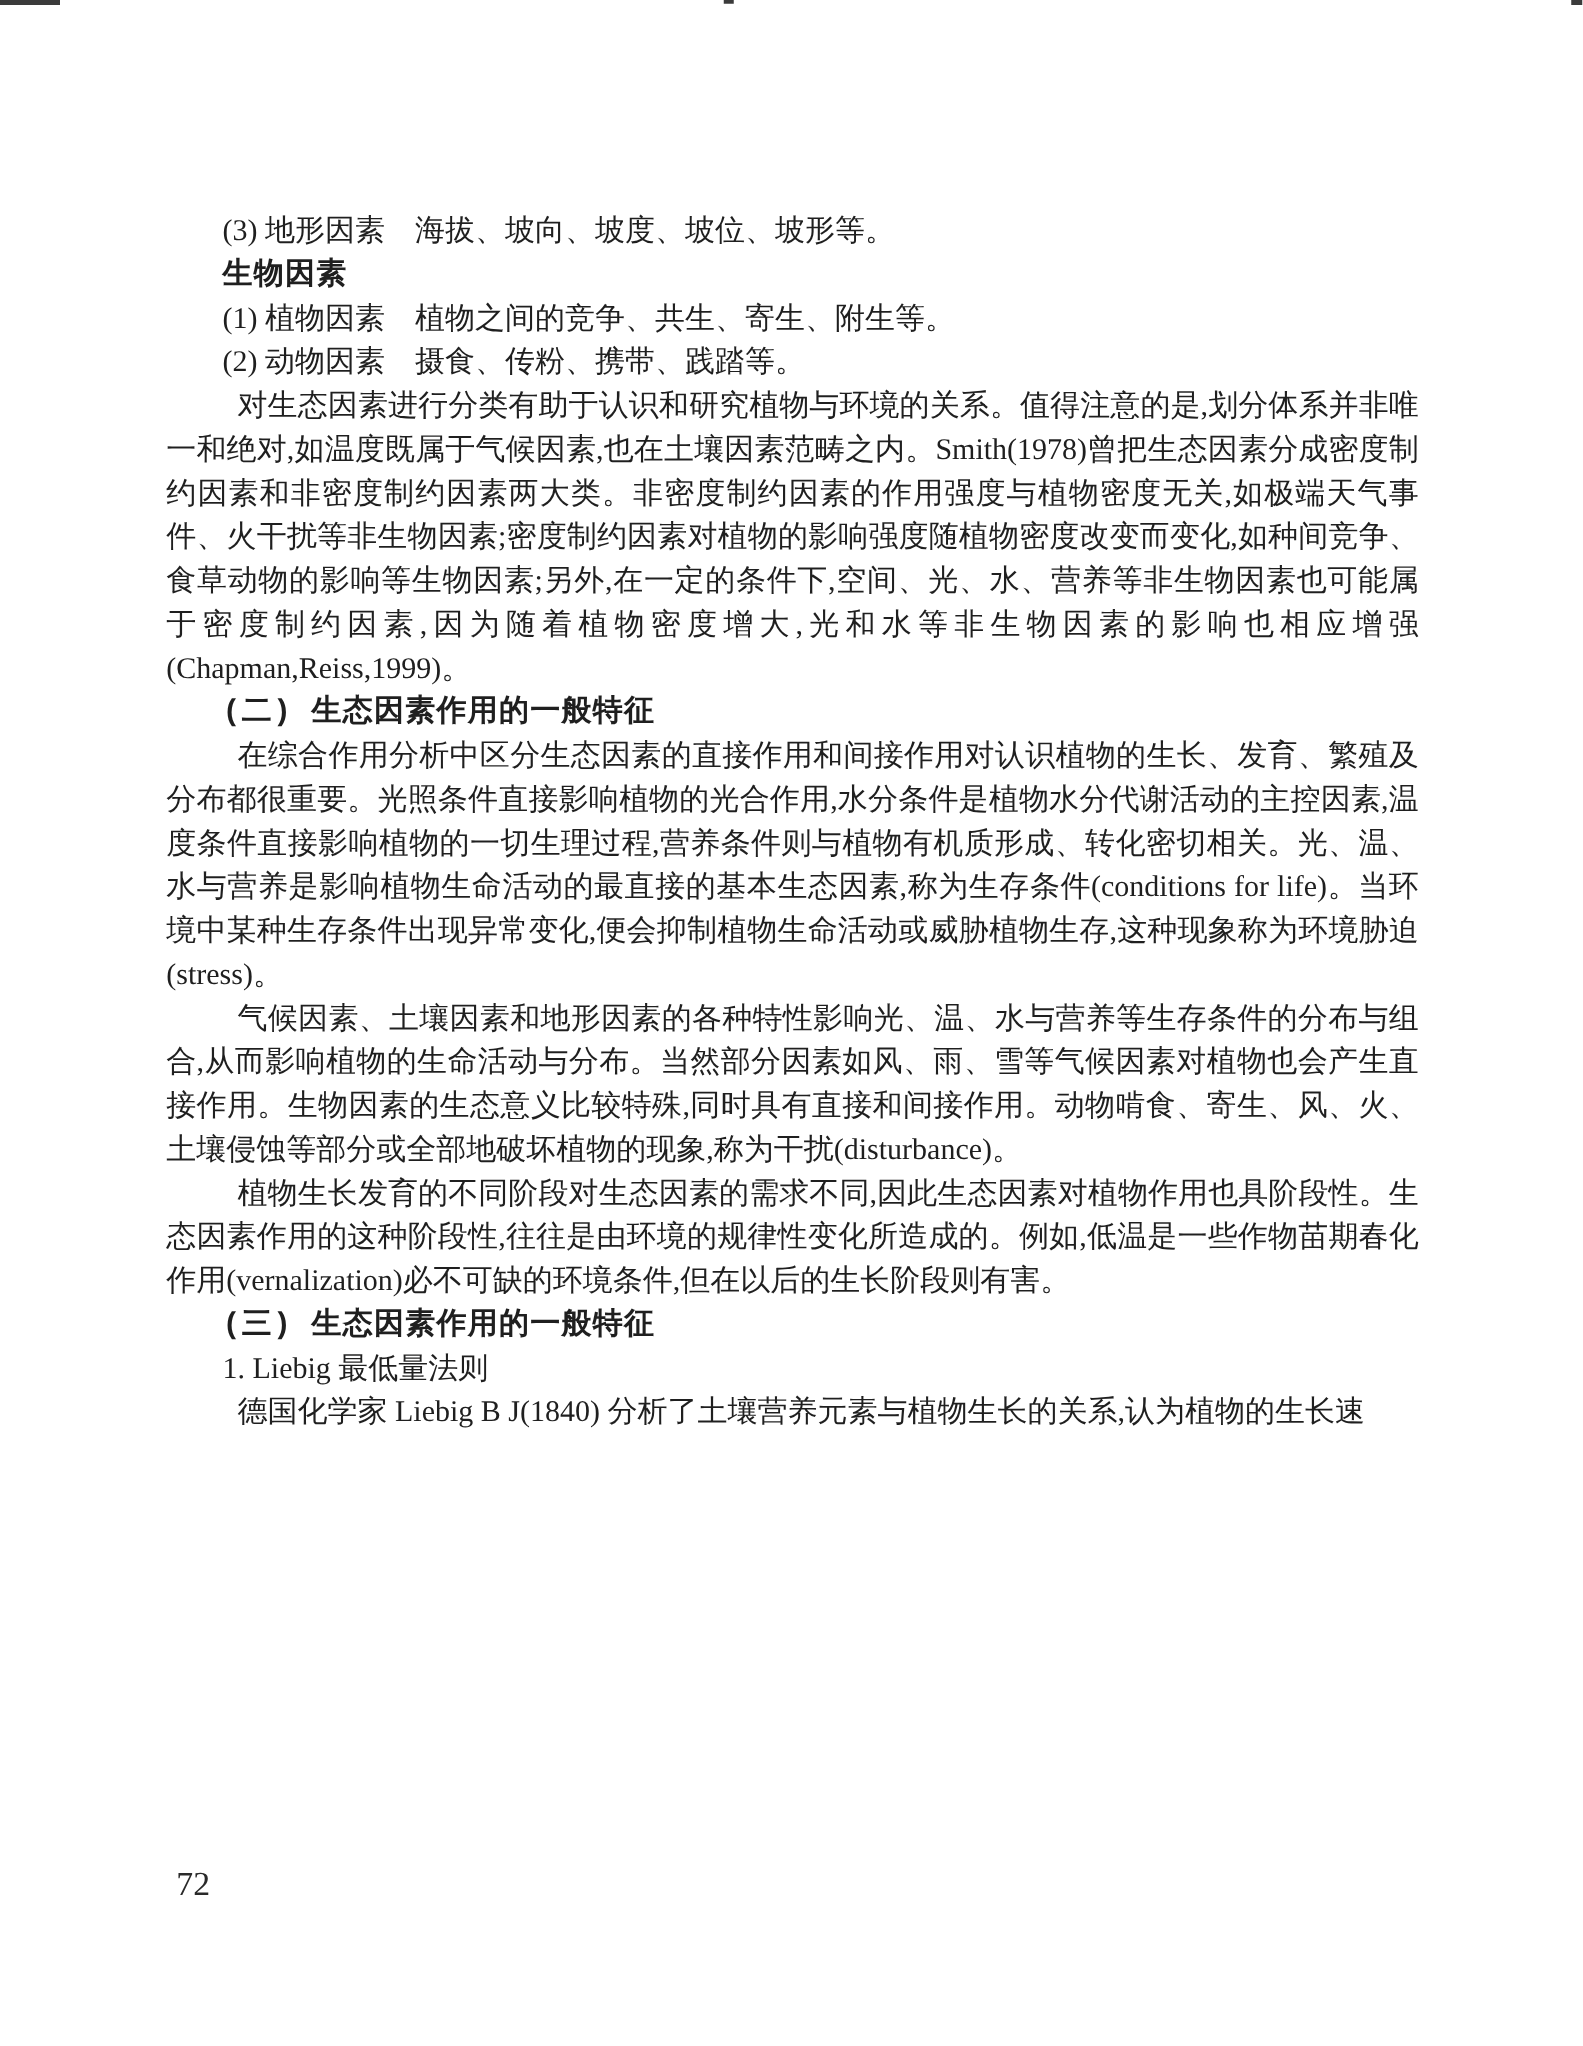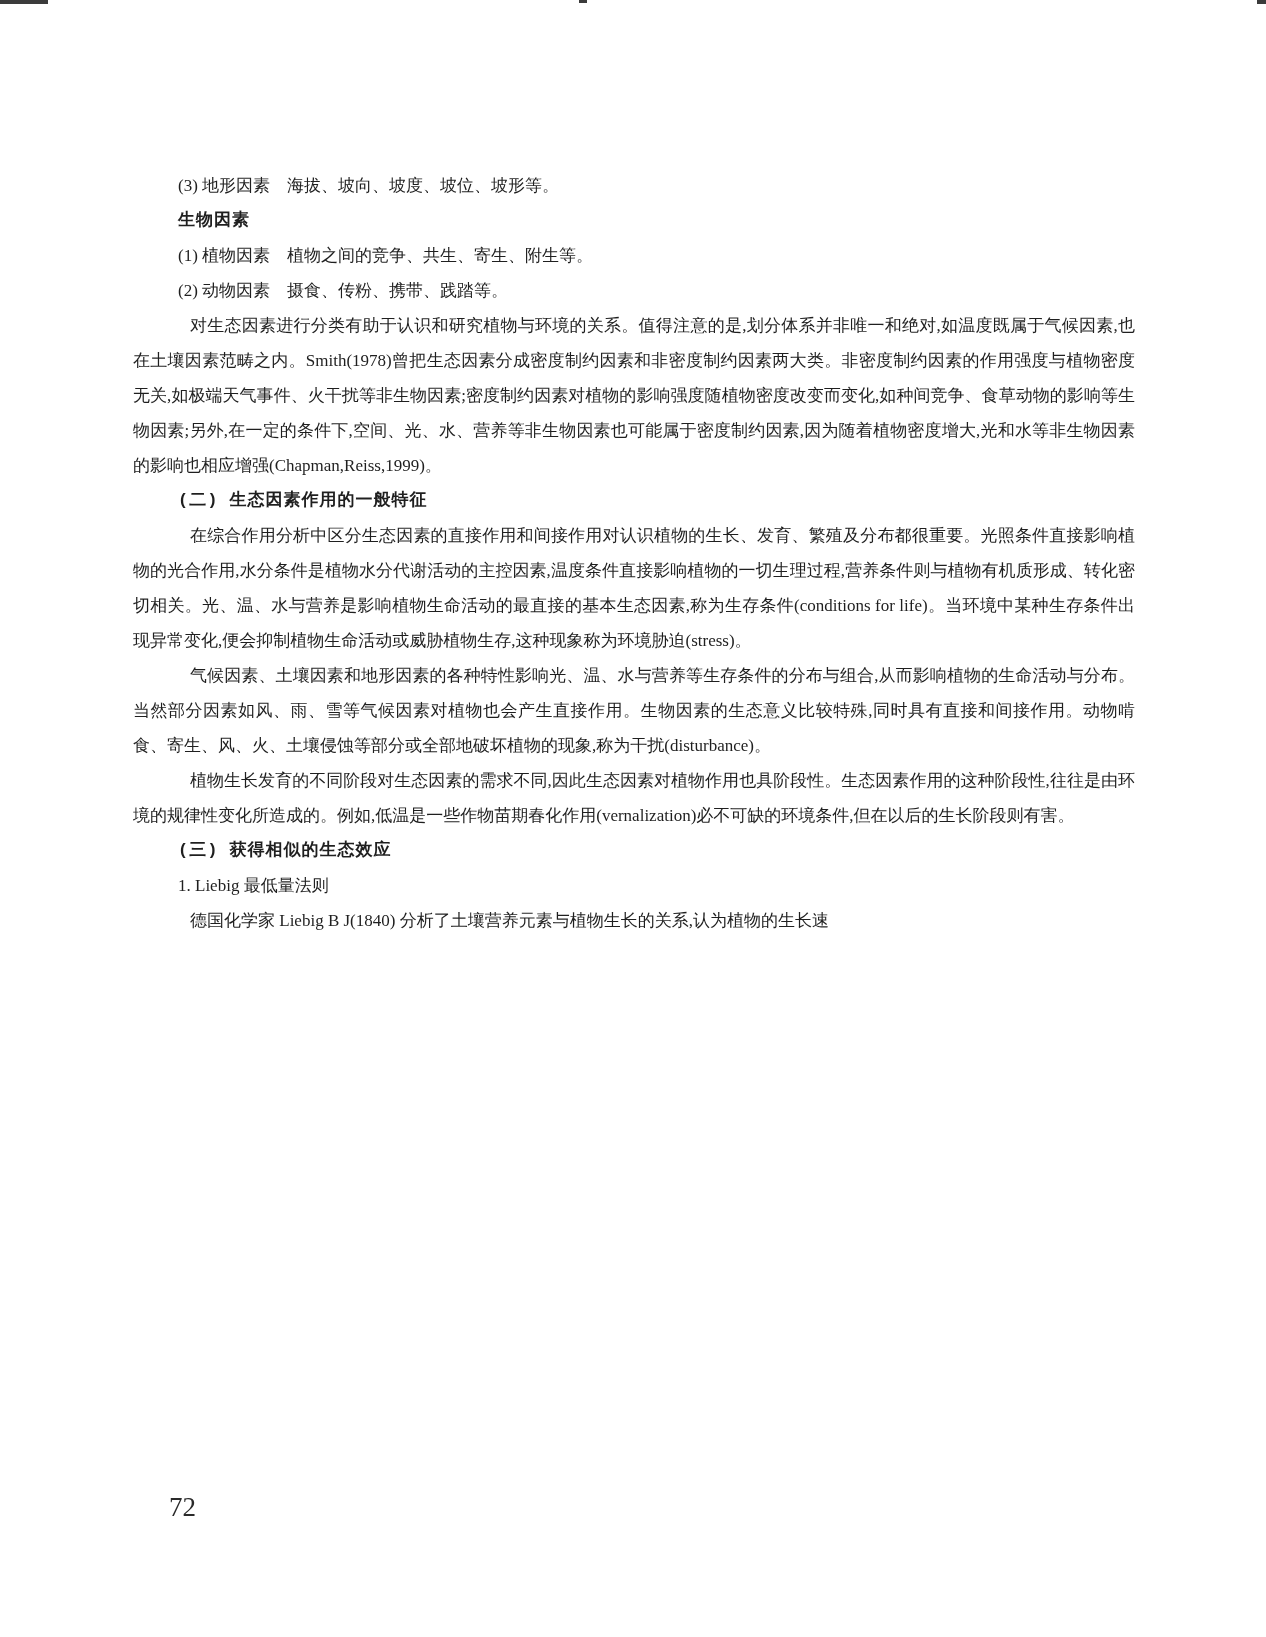--- a/index.html
+++ b/index.html
@@ -13,21 +13,21 @@
     background: #ffffff;
     font-family: "Liberation Serif", "DejaVu Serif", serif;
     color: #1f1f1f;
     overflow: hidden;
   }
   .page-text {
     position: absolute;
     left: 133px;
     top: 168px;
     width: 1002px;
-    font-size: 17px;
+    font-size: 24px;
     line-height: 35px;
     text-align: justify;
     text-align-last: left;
   }
   .page-text p {
     margin: 0;
     padding: 0;
   }
   .line {
     text-indent: 45px;
@@ -41,21 +41,20 @@
     text-indent: 45px;
     letter-spacing: 1px;
   }
   .page-number {
     position: absolute;
     left: 141px;
     top: 1491px;
     font-size: 27px;
     line-height: 32px;
     color: #2a2a2a;
-    margin-left: 28px;
   }
   .artifact {
     position: absolute;
     background: #3b3b3b;
   }
   .artifact-tl { left: 0; top: 0; width: 48px; height: 4px; }
   .artifact-tm { left: 579px; top: 0; width: 8px; height: 3px; }
   .artifact-tr { right: 0; top: 0; width: 9px; height: 4px; }
 </style>
 </head>
@@ -68,18 +67,18 @@
 <main class="page-text">
   <p class="line">(3) 地形因素　海拔、坡向、坡度、坡位、坡形等。</p>
   <p class="subheading">生物因素</p>
   <p class="line">(1) 植物因素　植物之间的竞争、共生、寄生、附生等。</p>
   <p class="line">(2) 动物因素　摄食、传粉、携带、践踏等。</p>
   <p class="para">对生态因素进行分类有助于认识和研究植物与环境的关系。值得注意的是,划分体系并非唯一和绝对,如温度既属于气候因素,也在土壤因素范畴之内。Smith(1978)曾把生态因素分成密度制约因素和非密度制约因素两大类。非密度制约因素的作用强度与植物密度无关,如极端天气事件、火干扰等非生物因素;密度制约因素对植物的影响强度随植物密度改变而变化,如种间竞争、食草动物的影响等生物因素;另外,在一定的条件下,空间、光、水、营养等非生物因素也可能属于密度制约因素,因为随着植物密度增大,光和水等非生物因素的影响也相应增强(Chapman,Reiss,1999)。</p>
   <p class="heading">(二) 生态因素作用的一般特征</p>
   <p class="para">在综合作用分析中区分生态因素的直接作用和间接作用对认识植物的生长、发育、繁殖及分布都很重要。光照条件直接影响植物的光合作用,水分条件是植物水分代谢活动的主控因素,温度条件直接影响植物的一切生理过程,营养条件则与植物有机质形成、转化密切相关。光、温、水与营养是影响植物生命活动的最直接的基本生态因素,称为生存条件(conditions for life)。当环境中某种生存条件出现异常变化,便会抑制植物生命活动或威胁植物生存,这种现象称为环境胁迫(stress)。</p>
   <p class="para">气候因素、土壤因素和地形因素的各种特性影响光、温、水与营养等生存条件的分布与组合,从而影响植物的生命活动与分布。当然部分因素如风、雨、雪等气候因素对植物也会产生直接作用。生物因素的生态意义比较特殊,同时具有直接和间接作用。动物啃食、寄生、风、火、土壤侵蚀等部分或全部地破坏植物的现象,称为干扰(disturbance)。</p>
   <p class="para">植物生长发育的不同阶段对生态因素的需求不同,因此生态因素对植物作用也具阶段性。生态因素作用的这种阶段性,往往是由环境的规律性变化所造成的。例如,低温是一些作物苗期春化作用(vernalization)必不可缺的环境条件,但在以后的生长阶段则有害。</p>
-  <p class="heading">(三) 获得相似的生态效应</p>
+  <p class="heading">(三) 生态因素作用的一般特征</p>
   <p class="line">1. Liebig 最低量法则</p>
   <p class="para">德国化学家 Liebig B J(1840) 分析了土壤营养元素与植物生长的关系,认为植物的生长速</p>
 </main>
 
 <div class="page-number">72</div>
 
 </body></html>

